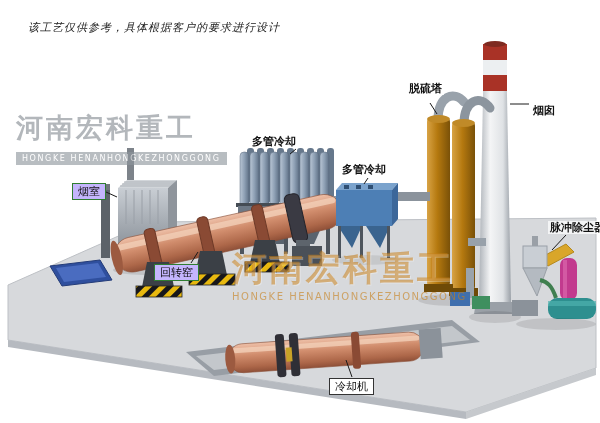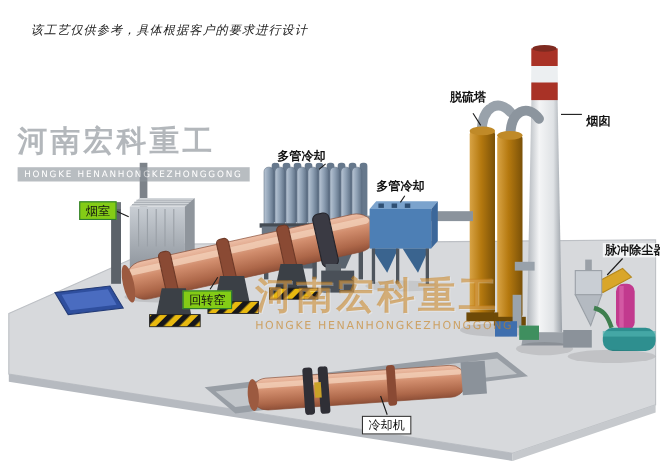--- a/index.html
+++ b/index.html
@@ -28,21 +28,21 @@
   .center-mark{position:absolute;left:232px;top:246px;pointer-events:none;}
   .cmk-cn{
     display:block;font-size:34px;font-weight:bold;letter-spacing:3px;
     color:rgba(199,128,28,.55);text-shadow:1px 1px 0 rgba(255,255,255,.3);white-space:nowrap;
   }
   .cmk-en{display:block;margin-top:-1px;font-size:10px;letter-spacing:1.5px;color:rgba(199,128,28,.62);white-space:nowrap;}
 
   
   .lbl{position:absolute;font-size:11px;color:#111;white-space:nowrap;line-height:1;}
   .lbl-plain{background:rgba(255,255,255,.7);padding:1px 2px;font-weight:bold;}
-  .lbl-box-green{background:#84cc16;border:1px solid #2f7d32;padding:2px 5px;}
+  .lbl-box-green{background:#c4b5fd;border:1px solid #2f7d32;padding:2px 5px;}
   .lbl-box-dark{background:#ffffff;border:1px solid #333333;padding:2px 5px;}
 </style>
 </head>
 <body>
 
 <div class="stage">
 
   <svg width="600" height="423" viewBox="0 0 600 423">
     <defs>
       <linearGradient id="gKiln" x1="0" y1="0" x2="0" y2="1">
@@ -247,21 +247,21 @@
     </div>
     <span class="logo-en">HONGKE HENANHONGKEZHONGGONG</span>
   </div>
 
   <div class="center-mark">
     <span class="cmk-cn">河南宏科重工</span>
     <span class="cmk-en">HONGKE HENANHONGKEZHONGGONG</span>
   </div>
 
   <div class="lbl lbl-box-green" style="left:72px;top:183px">烟室</div>
-  <div class="lbl lbl-box-green" style="left:166px;top:264px">回转窑</div>
+  <div class="lbl lbl-box-green" style="left:154px;top:264px">回转窑</div>
   <div class="lbl lbl-plain" style="left:250px;top:135px">多管冷却</div>
   <div class="lbl lbl-plain" style="left:340px;top:163px">多管冷却</div>
   <div class="lbl lbl-plain" style="left:407px;top:82px">脱硫塔</div>
   <div class="lbl lbl-plain" style="left:531px;top:104px">烟囱</div>
   <div class="lbl lbl-plain" style="left:548px;top:221px">脉冲除尘器</div>
   <div class="lbl lbl-box-dark" style="left:329px;top:378px">冷却机</div>
 
 </div>
 
 </body></html>

